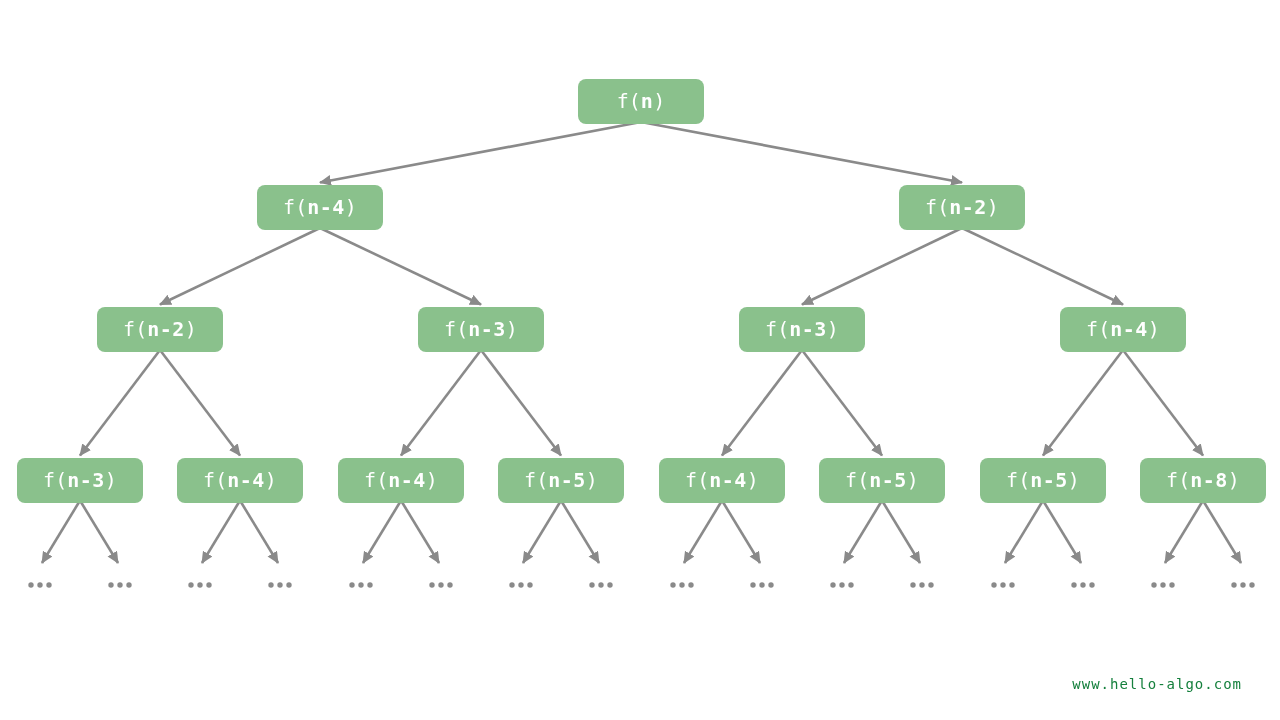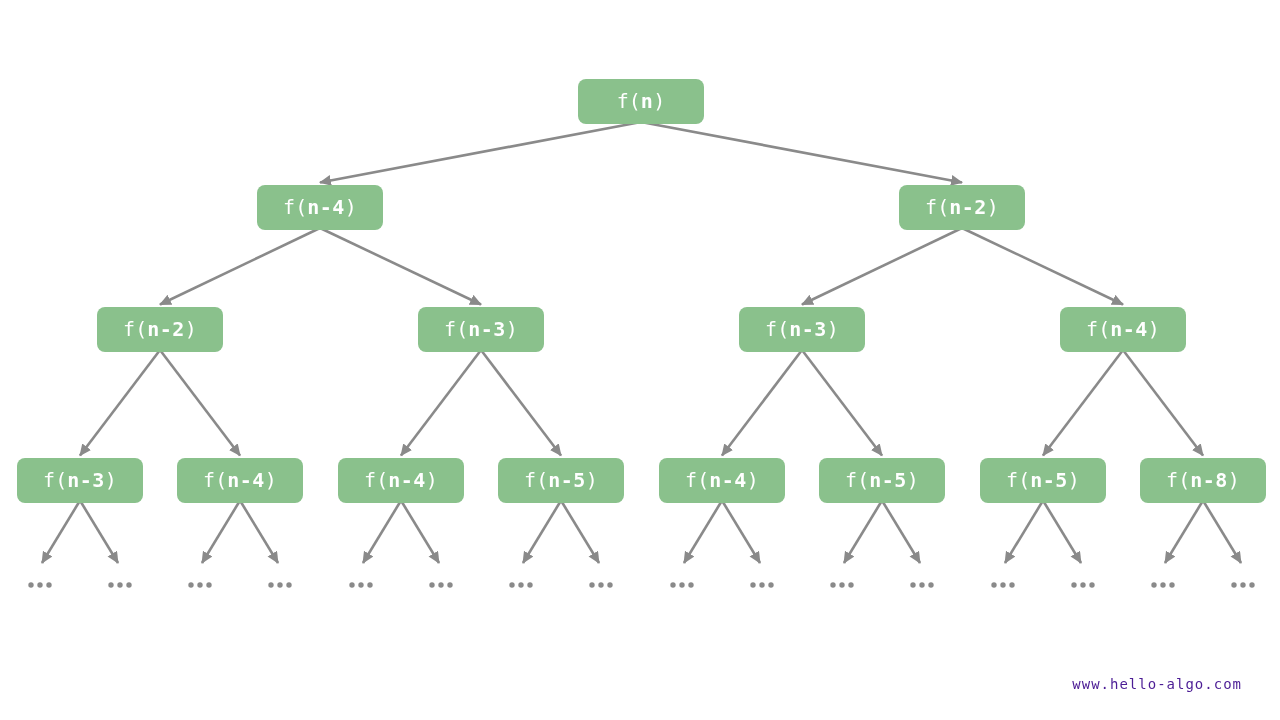--- a/index.html
+++ b/index.html
@@ -237,14 +237,14 @@
         <span class="fx">f(</span>
         <span class="arg">n-5</span>
         <span class="fx">)</span>
       </div>
       <div class="node" style="left: 1140px; top: 457.5px; width: 126px; height: 45px; border-radius: 8px; background: rgb(138, 193, 140); color: rgb(255, 255, 255);">
         <span class="fx">f(</span>
         <span class="arg">n-8</span>
         <span class="fx">)</span>
       </div>
     </div>
-  <div id="watermark" style="color: #4c1d95;">www.hello-algo.com</div>
+  <div id="watermark" style="color: #15803d;">www.hello-algo.com</div>
 </div>
 
 </body></html>

